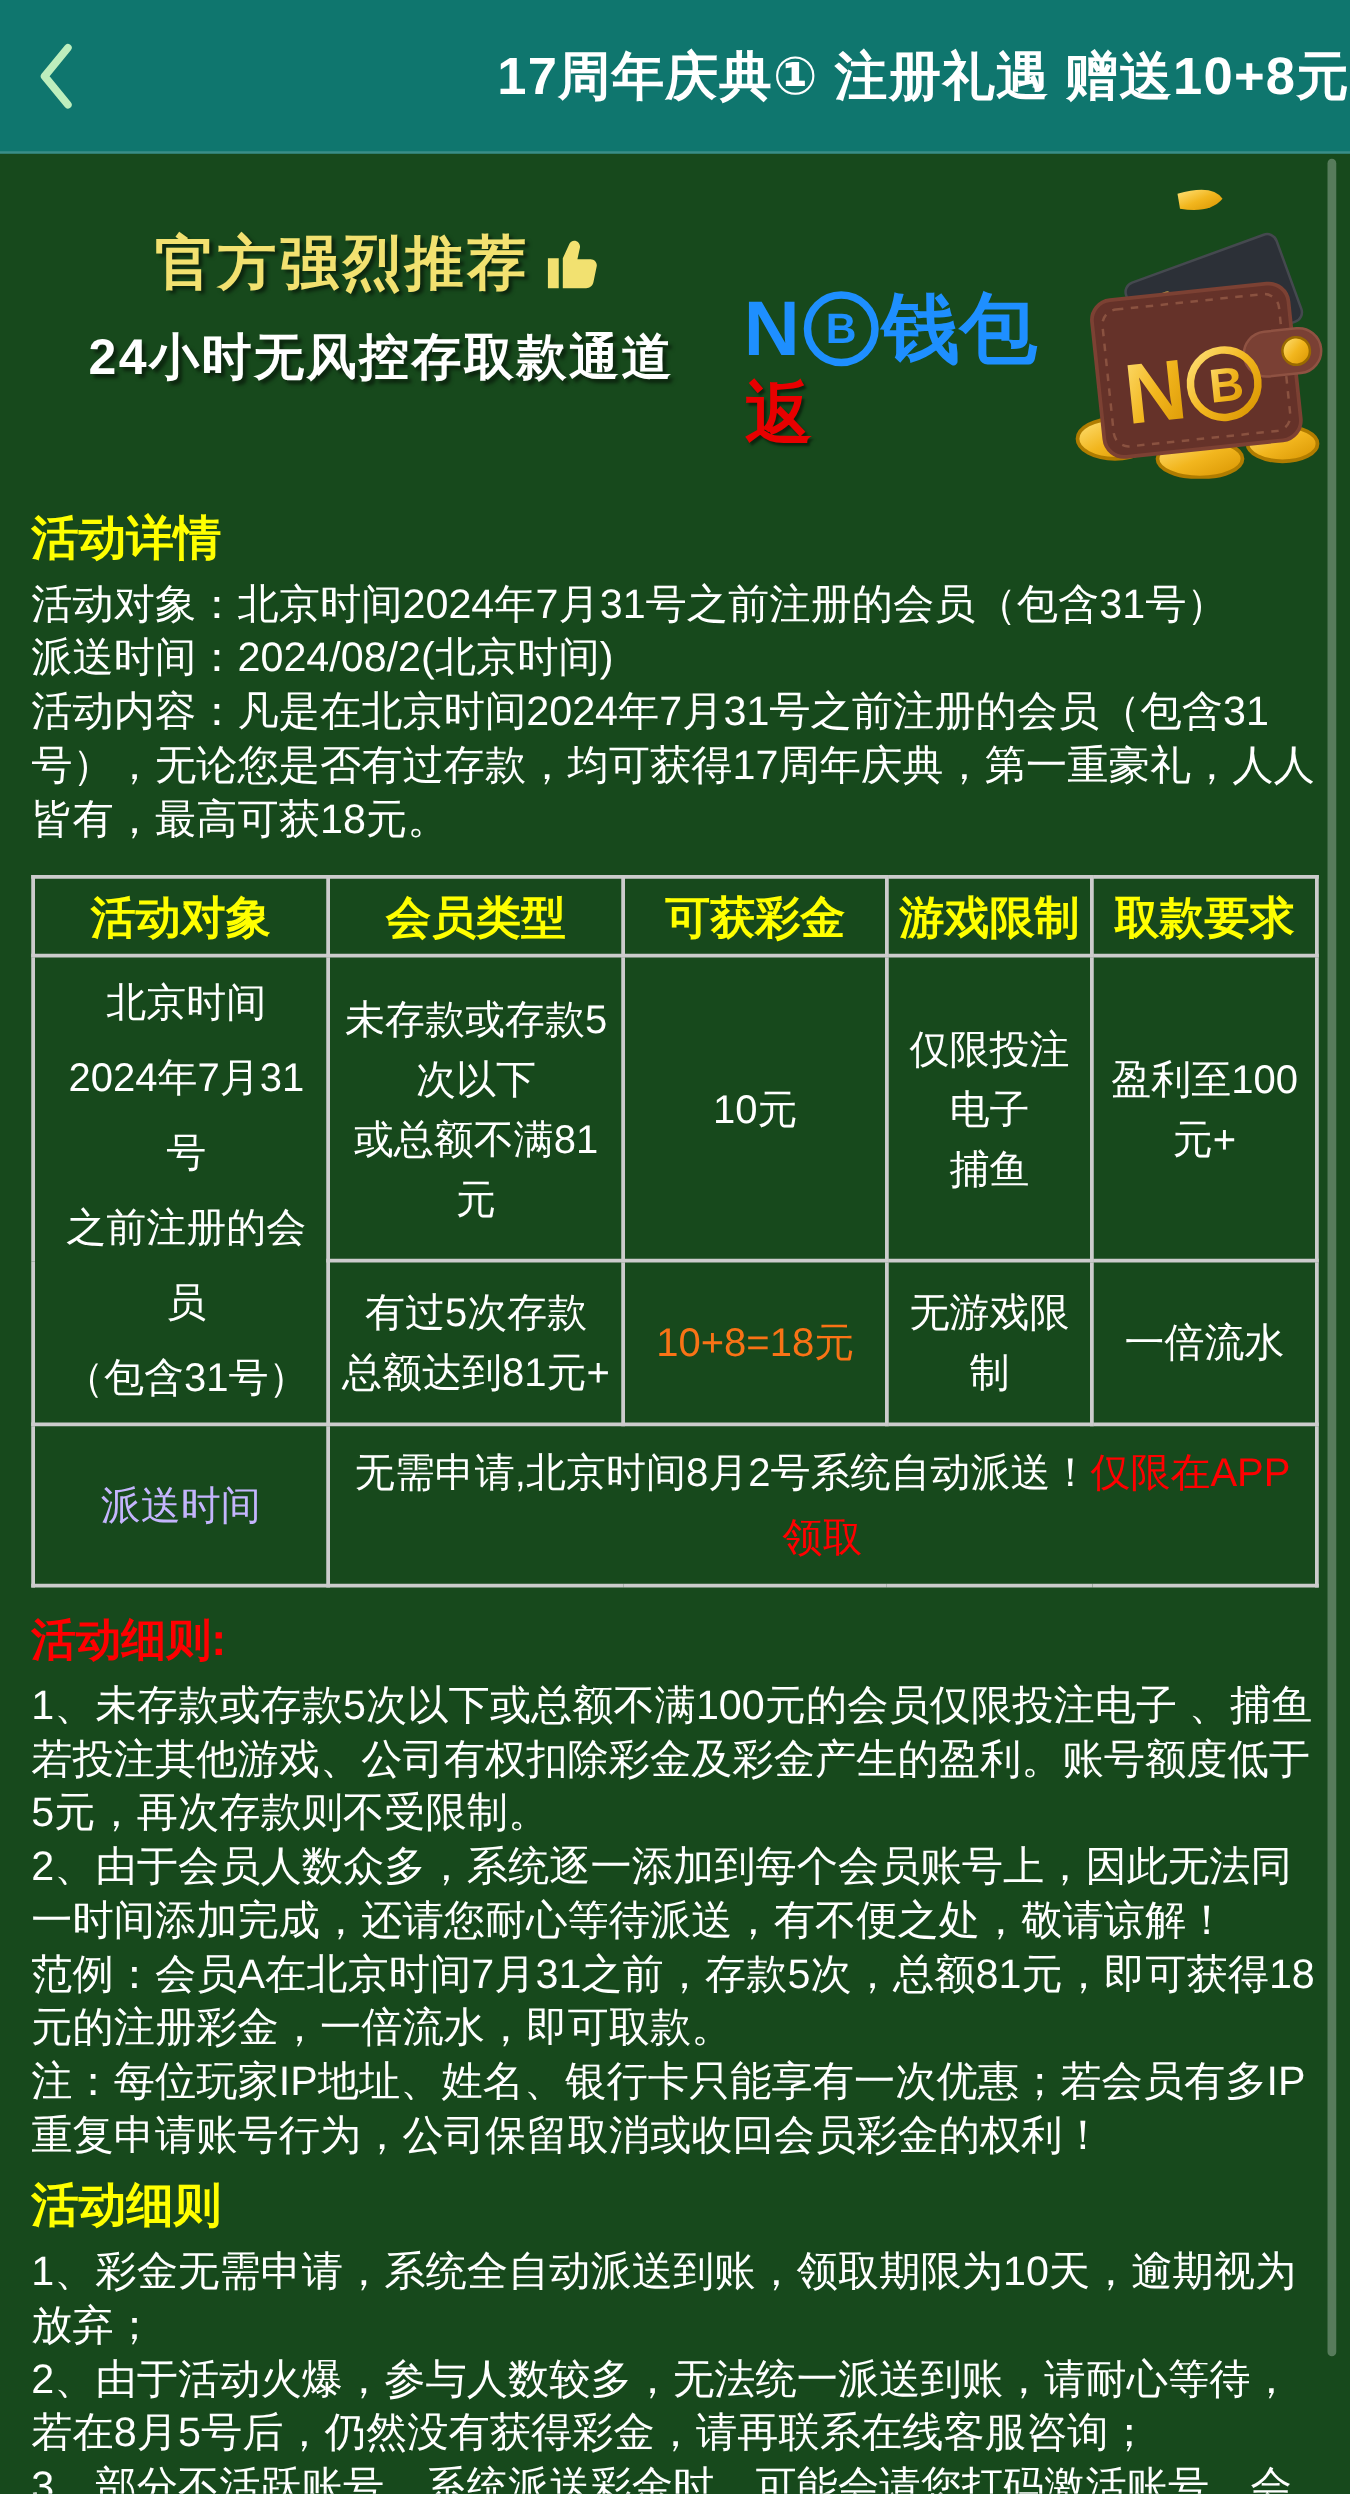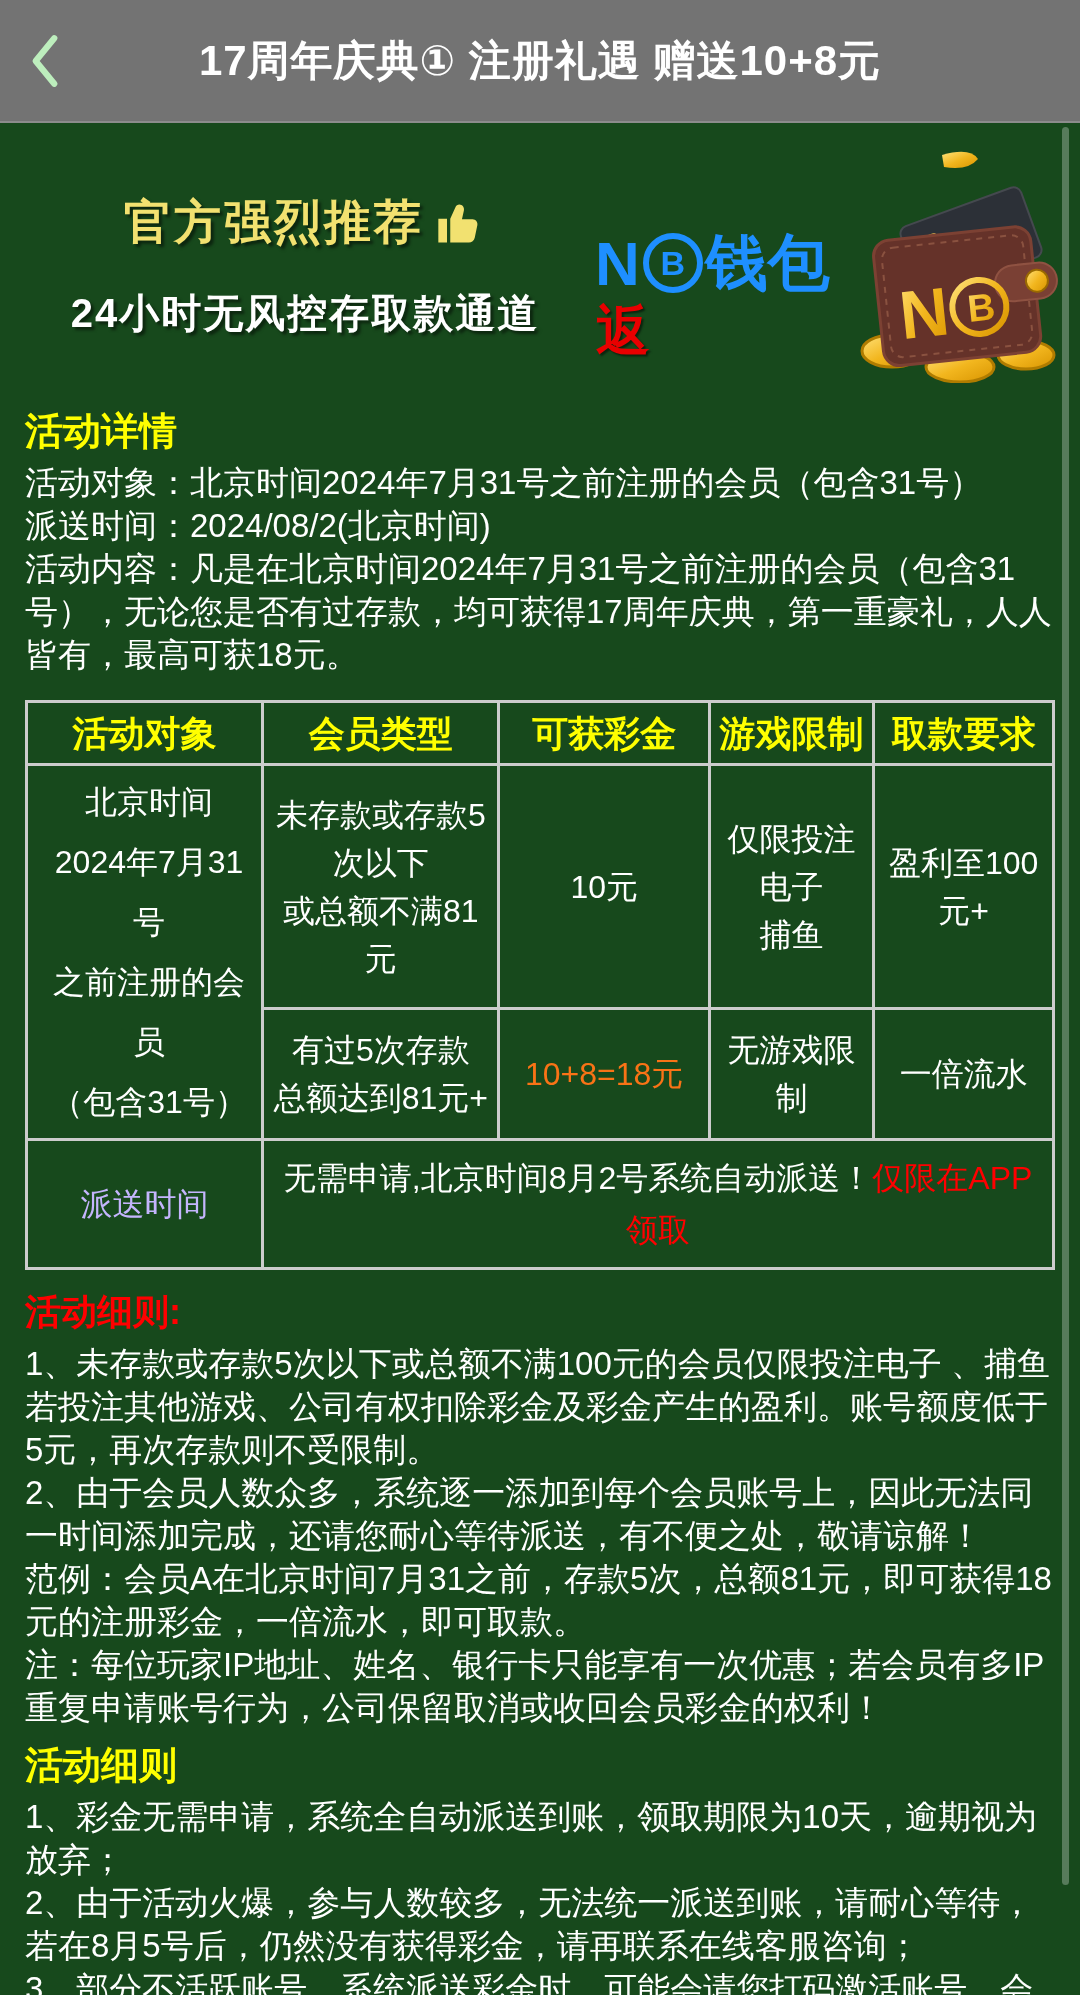--- a/index.html
+++ b/index.html
@@ -7,45 +7,45 @@
     width:1080px;height:1995px;
     background:#17491c;
     font-family:"Liberation Sans","DejaVu Sans",sans-serif;
     color:#ffffff;
     overflow:hidden;
     position:relative;
   }
   
   .appbar{
     height:121px;
-    display:flex;align-items:center;justify-content:center;
+    display:flex;align-items:center;justify-content:flex-end;
     position:relative;
-    background:#737373;
+    background:#0f766e;
     border-bottom:2px solid rgba(255,255,255,0.18);
   }
   .appbar .back{
     position:absolute;left:22px;top:30px;width:48px;height:62px;
     cursor:pointer;display:flex;align-items:center;justify-content:center;
     background:none;border:none;padding:0;
   }
   .appbar h1{
     margin:0;font-size:42px;font-weight:bold;color:#ffffff;letter-spacing:1px;
   }
   
   .banner{position:relative;height:272px;}
   .promo{
-    position:absolute;left:55px;top:68px;width:500px;text-align:center;
+    position:absolute;left:55px;top:56px;width:500px;text-align:center;
   }
   .promo-line1{
     font-size:47px;font-weight:bold;color:#f2e170;letter-spacing:3px;
     text-shadow:3px 3px 3px rgba(0,0,0,.5);
     display:flex;align-items:center;justify-content:center;gap:10px;
   }
   .promo-line2{
-    margin-top:32px;font-size:40px;font-weight:bold;color:#ffffff;
+    margin-top:16px;font-size:40px;font-weight:bold;color:#ffffff;
     letter-spacing:2px;text-shadow:3px 3px 3px rgba(0,0,0,.5);
   }
   .nb-logo{
     position:absolute;left:595px;top:98px;
     display:flex;align-items:center;
     color:#1e8fff;font-weight:bold;font-size:62px;
   }
   .nb-logo .logo-b{
     display:inline-flex;align-items:center;justify-content:center;
     width:48px;height:48px;border:6px solid #1e8fff;border-radius:50%;

